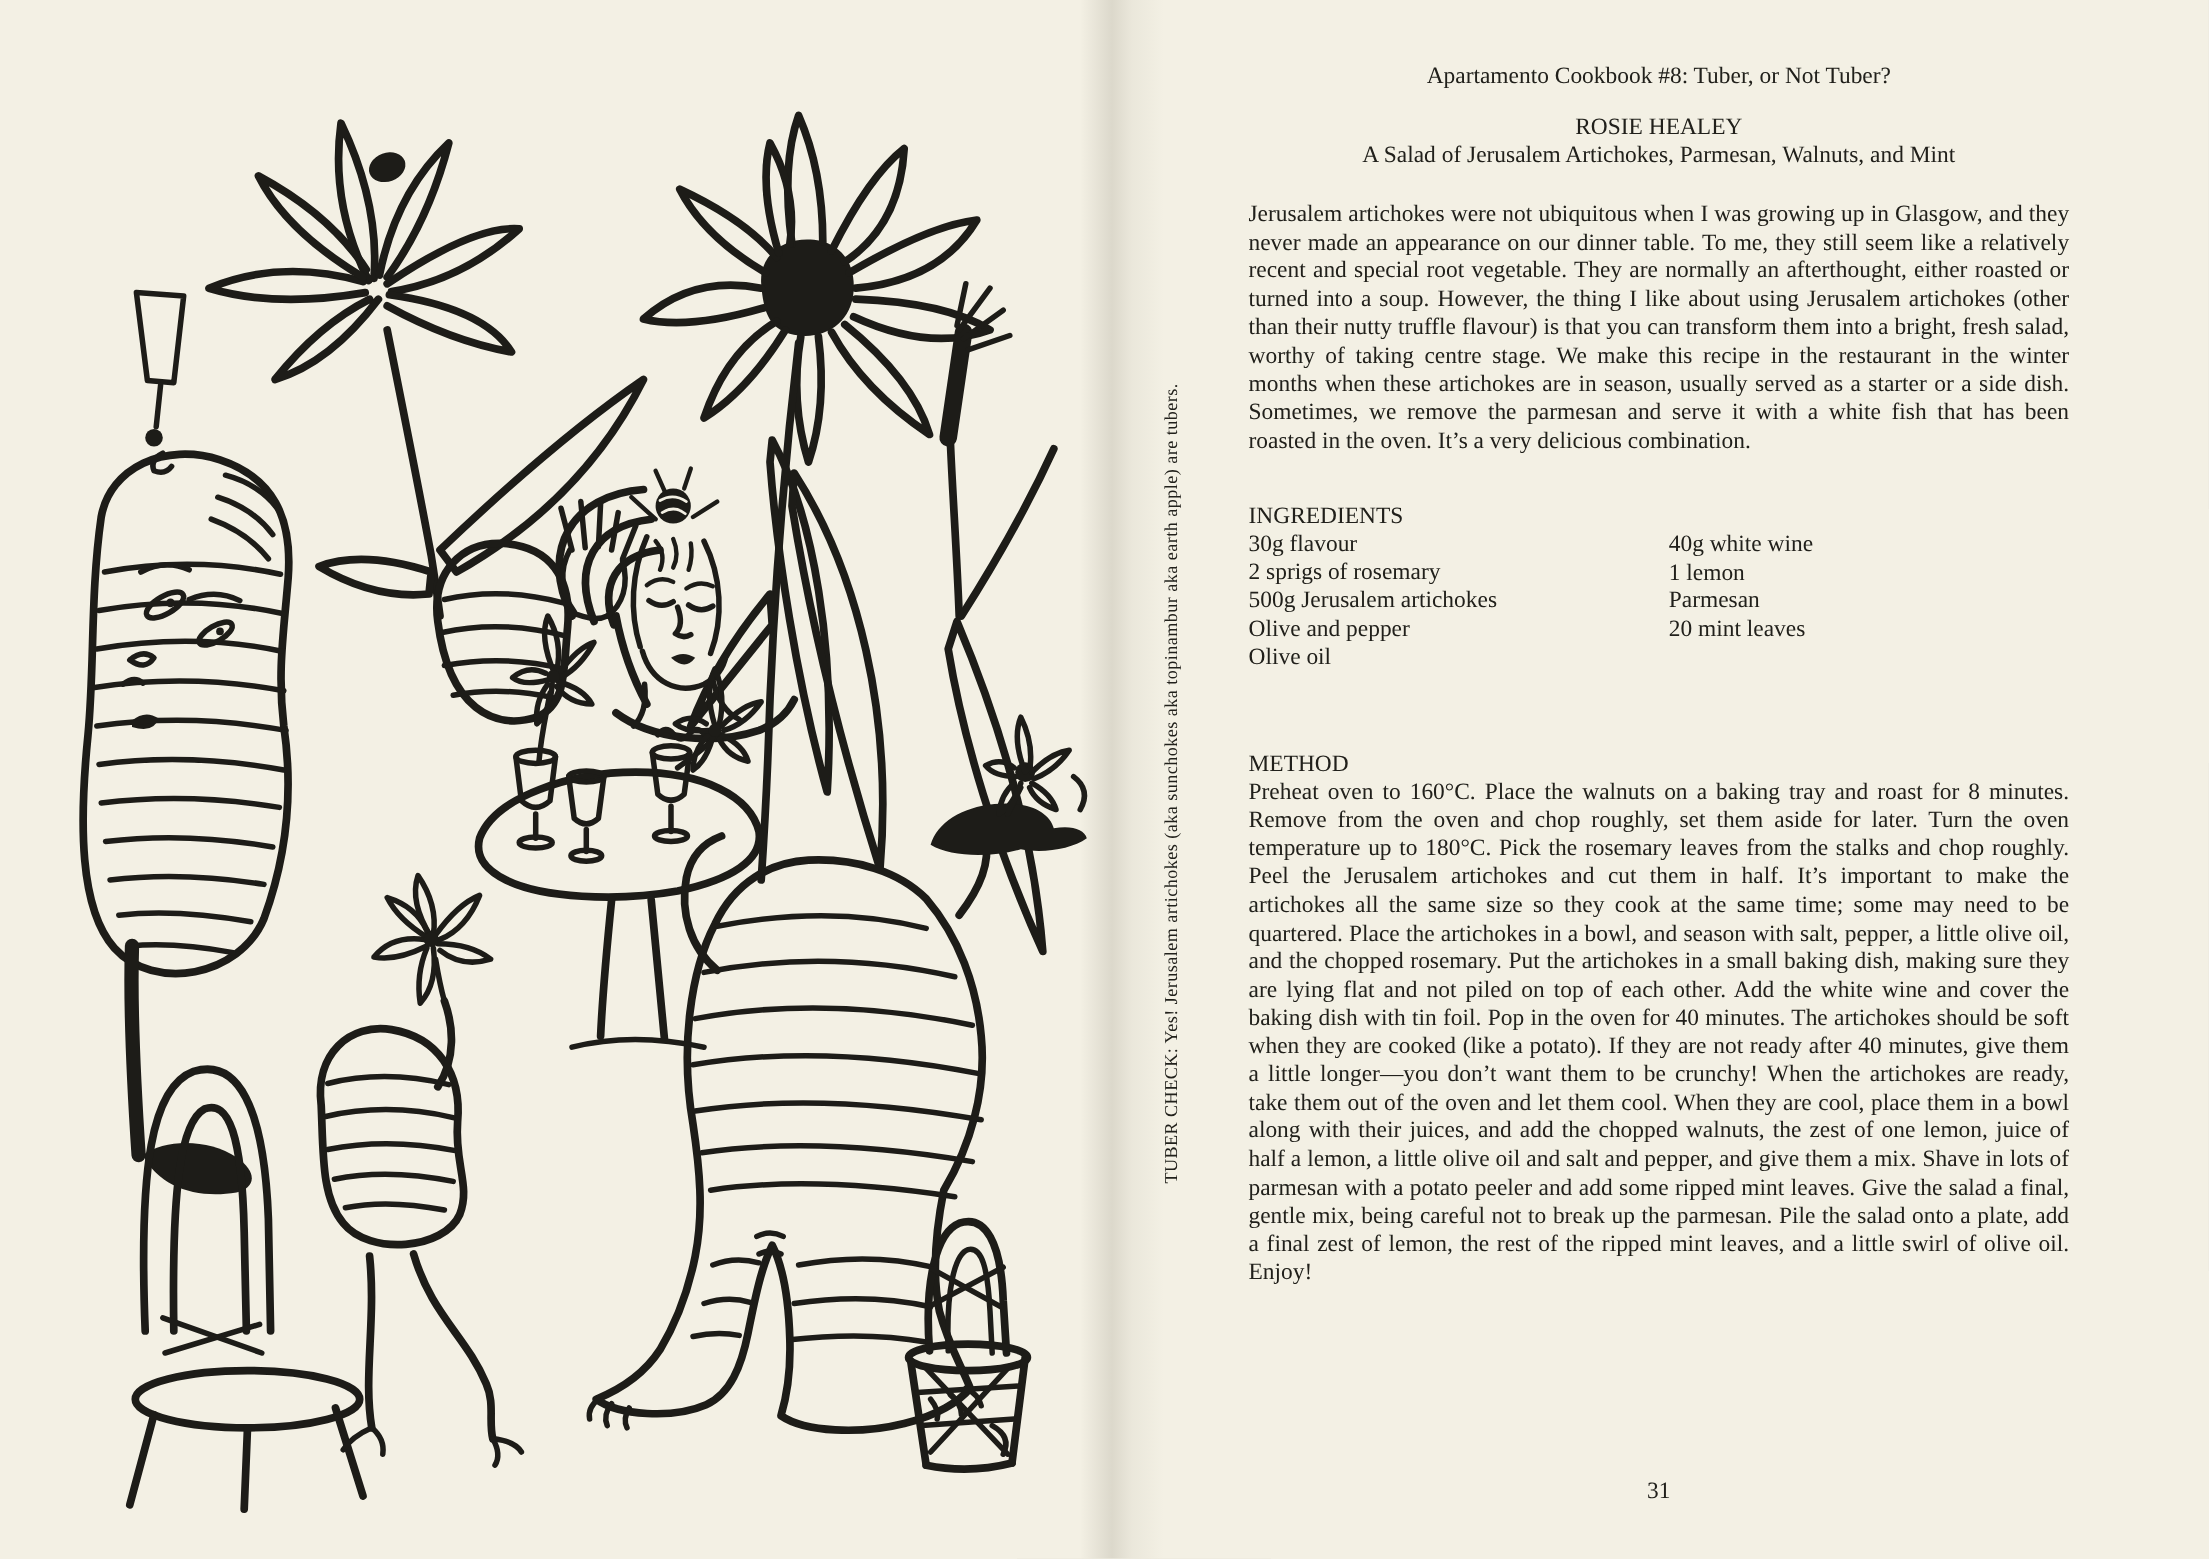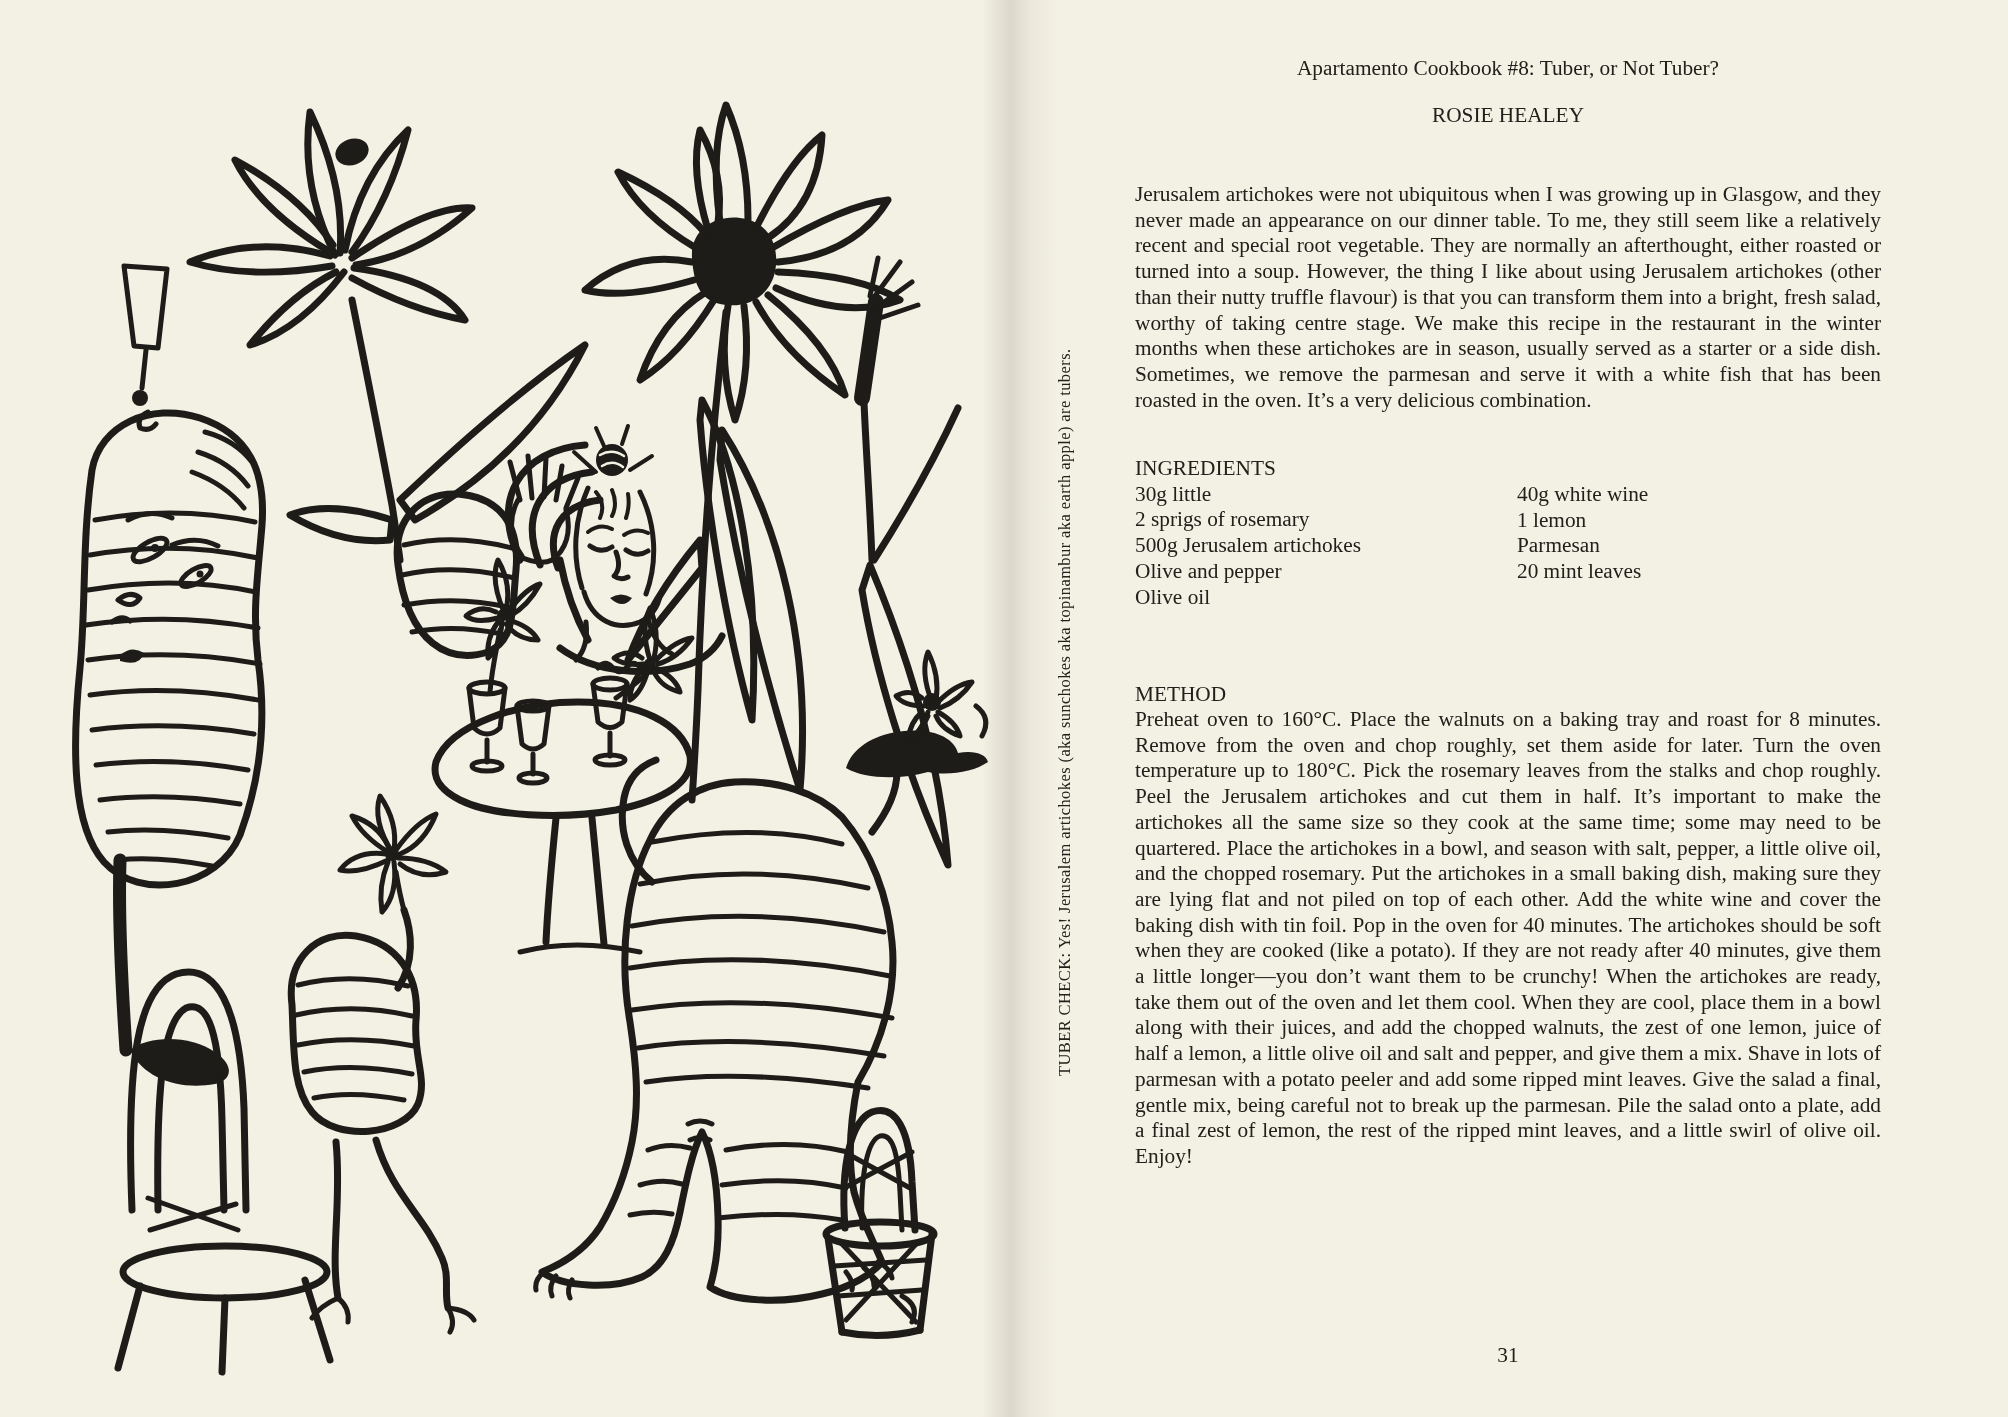--- a/index.html
+++ b/index.html
@@ -298,27 +298,28 @@
     </g>
   </svg>
 
   <div class="gutter"></div>
 
   <div class="vcap">TUBER CHECK: Yes! Jerusalem artichokes (aka sunchokes aka topinambur aka earth apple) are tubers.</div>
 
   <div class="col centered header-block">
     <p class="series-title">Apartamento Cookbook #8: Tuber, or Not Tuber?</p>
     <p class="author">ROSIE HEALEY</p>
+    <p class="recipe-title">A Salad of Jerusalem Artichokes, Parmesan, Walnuts, and Mint</p>
   </div>
 
   <div class="col justified intro">Jerusalem artichokes were not ubiquitous when I was growing up in Glasgow, and they never made an appearance on our dinner table. To me, they still seem like a relatively recent and special root vegetable. They are normally an afterthought, either roasted or turned into a soup. However, the thing I like about using Jerusalem artichokes (other than their nutty truffle flavour) is that you can transform them into a bright, fresh salad, worthy of taking centre stage. We make this recipe in the restaurant in the winter months when these artichokes are in season, usually served as a starter or a side dish. Sometimes, we remove the parmesan and serve it with a white fish that has been roasted in the oven. It’s a very delicious combination.</div>
 
   <div class="col ing-left">
     <div>INGREDIENTS</div>
-    <div>30g little</div>
+    <div>30g flavour</div>
     <div>2 sprigs of rosemary</div>
     <div>500g Jerusalem artichokes</div>
     <div>Olive and pepper</div>
     <div>Olive oil</div>
   </div>
 
   <div class="col ing-right">
     <div>40g white wine</div>
     <div>1 lemon</div>
     <div>Parmesan</div>

